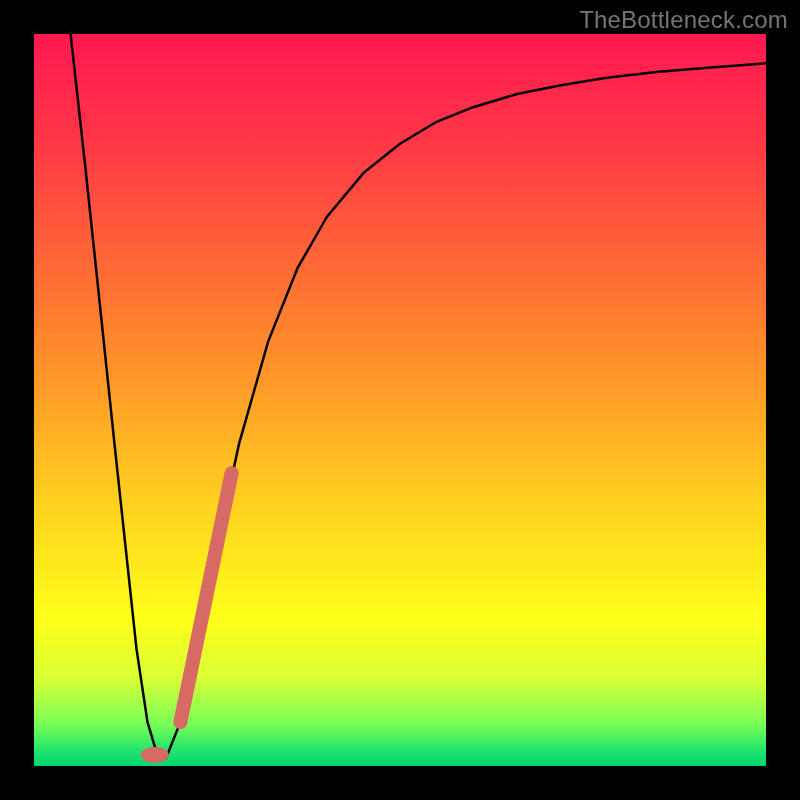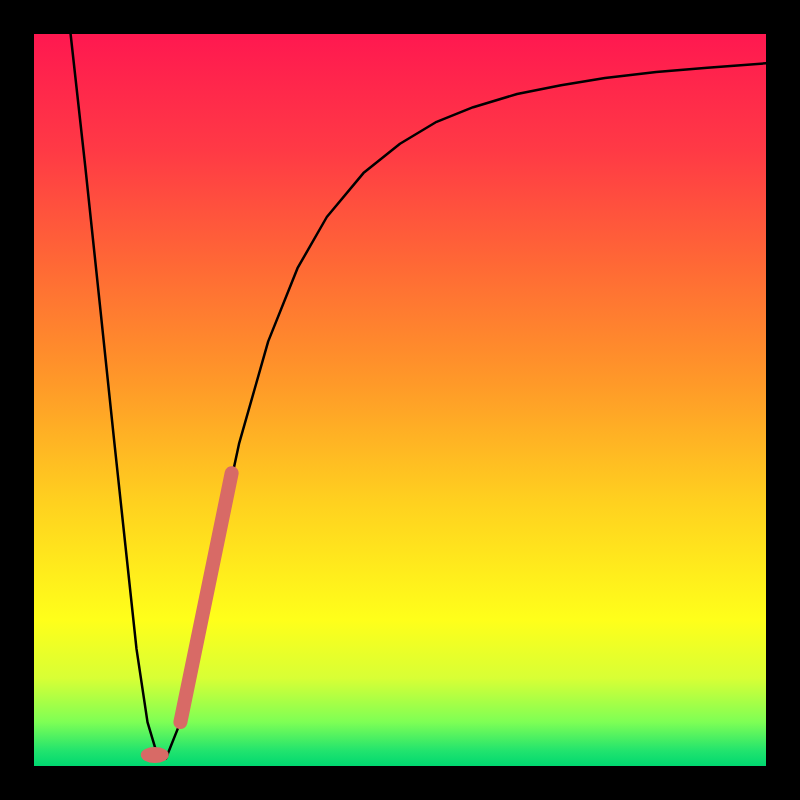--- a/index.html
+++ b/index.html
@@ -68,20 +68,21 @@
     stroke-linecap: round;
   }
   .overlay-dot {
     fill: #d86a66;
   }
 </style>
 </head>
 <body>
 
 <div class="frame">
+  <div class="watermark">TheBottleneck.com</div>
 
   <div class="plot-area">
     <svg class="overlay" viewBox="0 0 732 732" preserveAspectRatio="none">
       <path id="curve-path" class="curve" d="M36.6 0.0 L51.2 131.8 L65.9 270.8 L80.5 409.9 L91.5 512.4 L102.5 614.9 L113.5 688.1 L124.4 724.7 L131.8 724.7 L146.4 688.1 L161.0 614.9 L183.0 512.4 L205.0 409.9 L234.2 307.4 L263.5 234.2 L292.8 183.0 L329.4 139.1 L366.0 109.8 L402.6 87.8 L439.2 73.2 L483.1 60.0 L527.0 51.2 L571.0 43.9 L622.2 38.1 L673.4 33.7 L732.0 29.3 "></path>
       <line id="overlay-seg" class="overlay-seg" x1="146.4" y1="688.08" x2="197.64000000000001" y2="439.2"></line>
       <ellipse id="overlay-dot" class="overlay-dot" cx="120.78" cy="721.02" rx="14" ry="8"></ellipse>
     </svg>
   </div>
 </div>
 

